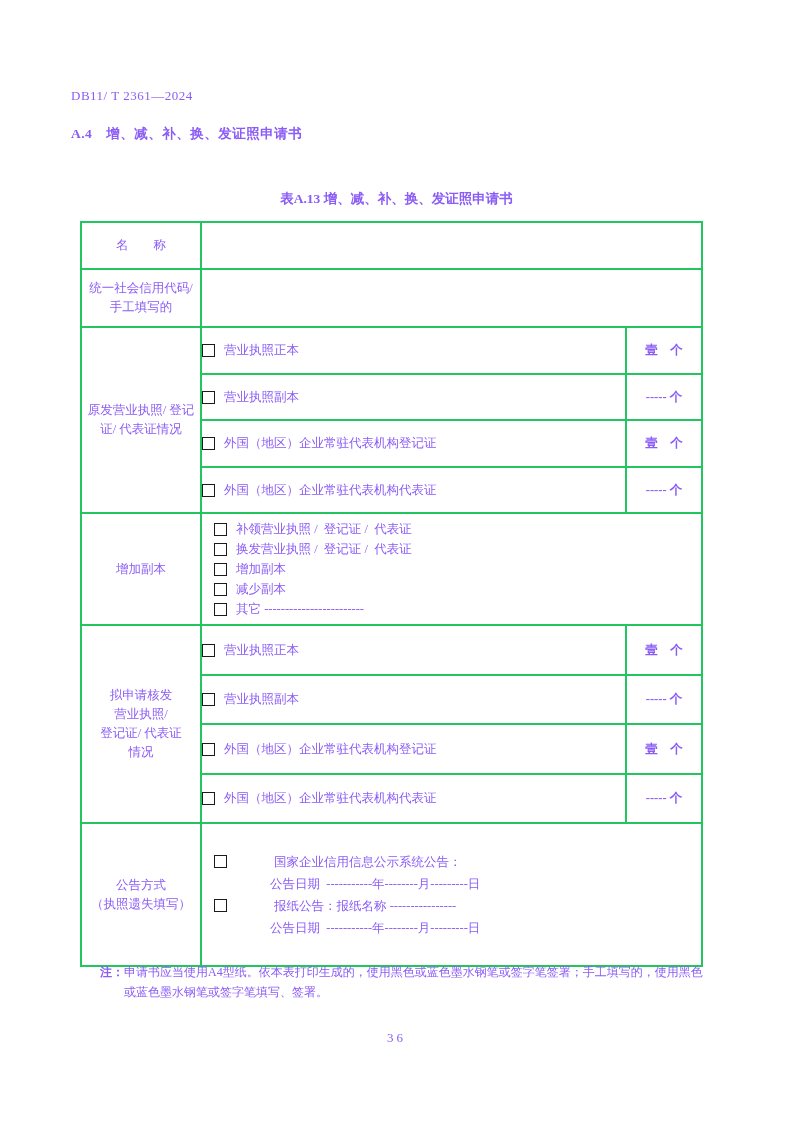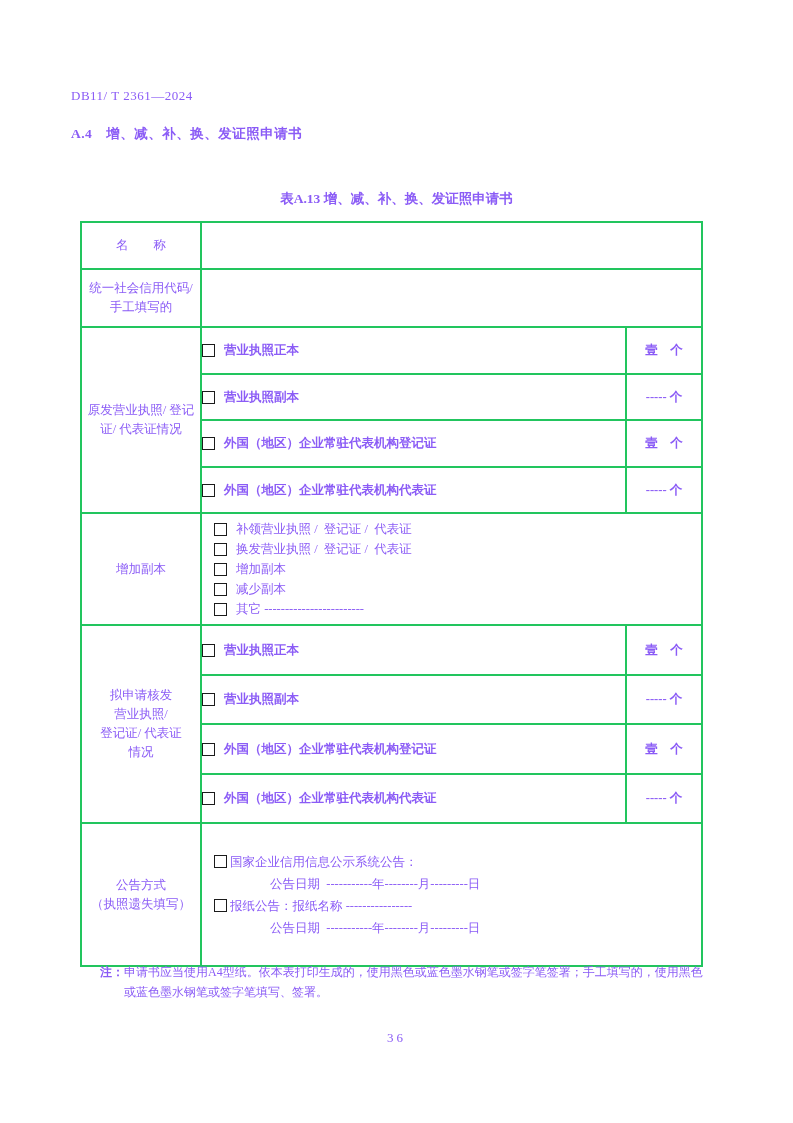--- a/index.html
+++ b/index.html
@@ -33,38 +33,38 @@
     border: 2px solid #22c55e;
     padding: 0;
     vertical-align: middle;
   }
   td.lbl {
     text-align: center;
     white-space: pre-line;
     line-height: 19px;
     padding: 4px 6px;
   }
-  td.content { padding-left: 12px; font-weight: bold; }
+  td.content { padding-left: 12px; }
   td.count { text-align: center; white-space: pre; font-weight: bold; }
 
   .cb {
     display: inline-block; flex: none;
     width: 11px; height: 11px;
     border: 1px solid #1b1b1b;
     background: #fff;
   }
   .item { display: flex; align-items: center; }
   .item .cb { margin-right: 9px; }
   .item .txt { white-space: pre; }
 
   .apply-list { padding: 5px 0 5px 12px; }
   .apply-list .item { line-height: 20px; height: 20px; }
 
   .announce { padding: 0 0 0 12px; }
-  .aline { display: flex; align-items: center; line-height: 22px; height: 22px; }
+  .aline { display: flex; align-items: center; line-height: 22px; height: 22px; gap: 44px; }
   .aline .cb { margin-right: 3px; }
   .aline .txt { white-space: pre; }
   .aline.indent { padding-left: 56px; }
 
   .note {
     position: absolute; top: 962px; left: 100px; width: 604px;
     display: flex; font-size: 12px; line-height: 20px;
   }
   .note-label { font-weight: bold; flex: none; }
   .note-text { }

